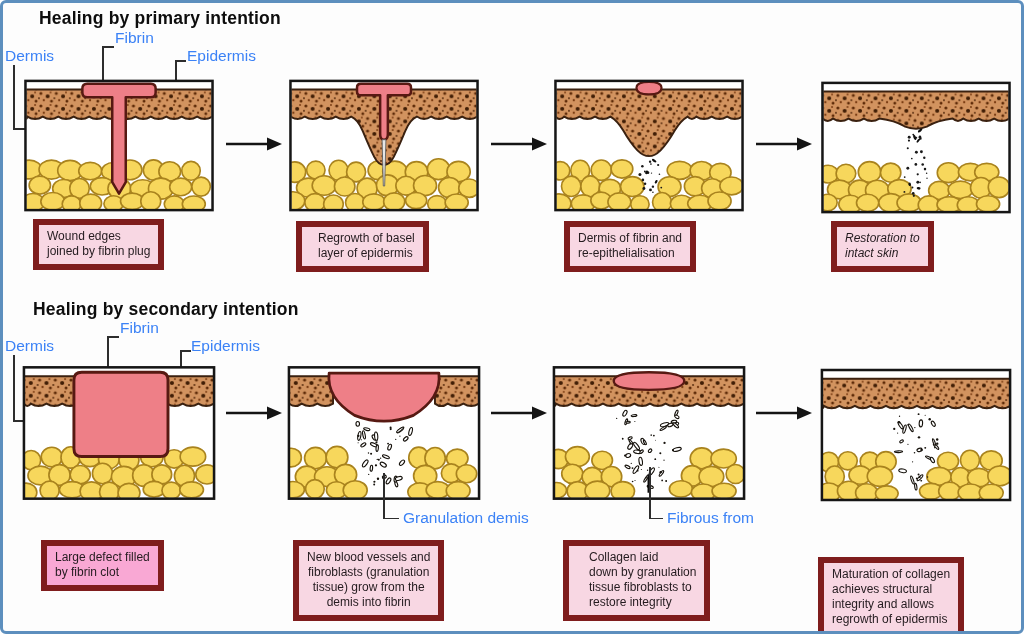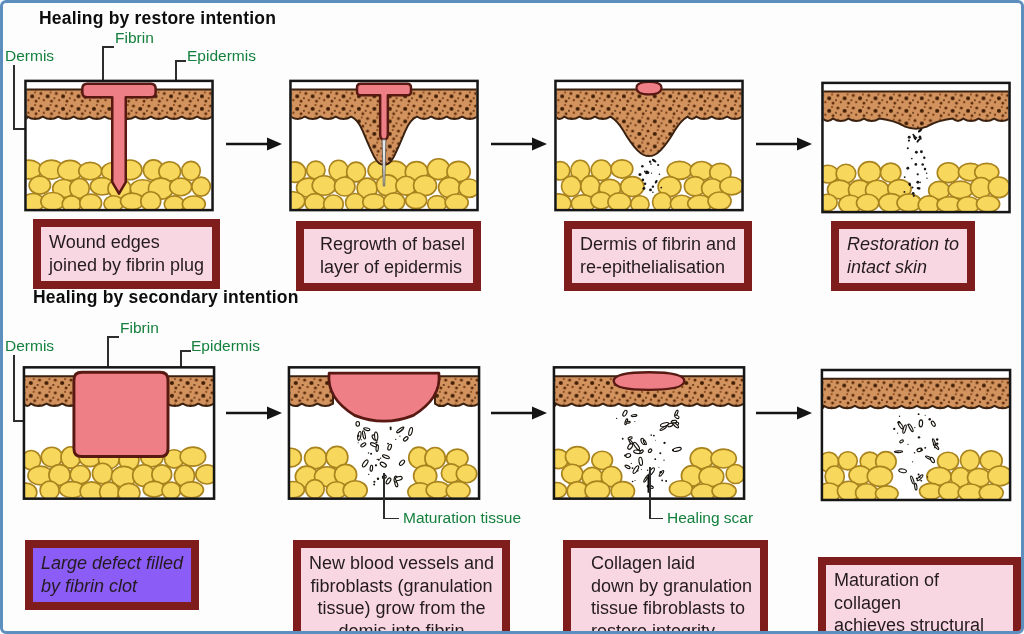--- a/index.html
+++ b/index.html
@@ -7,27 +7,27 @@
     position:relative;
     width:1024px;height:634px;
     box-sizing:border-box;
     background:#fdfdfd;
     border:3px solid #5d8fbe;
     border-radius:6px;
     overflow:hidden;
     font-family:"Liberation Sans", sans-serif;
   }
   .rowtitle{position:absolute;font-size:17.5px;font-weight:700;color:#0d0d0d;letter-spacing:.2px;}
-  .anat{position:absolute;font-size:15.5px;color:#15803d;}
+  .anat{position:absolute;font-size:15.5px;color:#3b82f6;}
   .caption{
     position:absolute;
     background:#f8d7e3;
-    border:8px solid #7f1d1d;
+    border:6px solid #7f1d1d;
     padding:4px 8px 5px;
-    font-size:18px;line-height:1.25;
+    font-size:12px;line-height:1.25;
     color:#241b1f;white-space:pre-line;
   }
   .ln{position:absolute;background:#2d2d2d;}
   .panel{position:absolute;}
   .arrow{position:absolute;}
 </style>
 </head>
 <body>
 
 <svg width="0" height="0" style="position:absolute" aria-hidden="true">
@@ -39,21 +39,21 @@
       <circle cx="6" cy="10" r="1.2" fill="#7a3c12"></circle>
       <circle cx="14" cy="11" r="1.5" fill="#5d2a08"></circle>
       <circle cx="13" cy="2" r="1.0" fill="#7a3c12"></circle>
       <circle cx="1" cy="8" r="0.9" fill="#4a2206"></circle>
     </pattern>
   </defs>
 </svg>
 
 <div class="frame" style="border-color: rgb(93, 143, 190);">
 
-  <div class="rowtitle" style="left:36px;top:5px">Healing by restore intention</div>
+  <div class="rowtitle" style="left:36px;top:5px">Healing by primary intention</div>
 
   <span class="anat" style="left:2px;top:44px">Dermis</span>
   <span class="anat" style="left:112px;top:26px">Fibrin</span>
   <span class="anat" style="left:184px;top:44px">Epidermis</span>
 
   <div class="ln" style="left:10px;top:62px;width:1.5px;height:64px"></div>
   <div class="ln" style="left:10px;top:125px;width:64px;height:1.5px"></div>
   <div class="ln" style="left:99px;top:43px;width:12px;height:1.5px"></div>
   <div class="ln" style="left:99px;top:43px;width:1.5px;height:49px"></div>
   <div class="ln" style="left:172px;top:57px;width:11px;height:1.5px"></div>
@@ -271,21 +271,21 @@
 
   <div class="caption" style="left: 30px; top: 216px; background: rgb(248, 215, 227);">Wound edges
 joined by fibrin plug</div>
   <div class="caption" style="left: 293px; top: 218px; background: rgb(248, 215, 227); padding-left: 16px;">Regrowth of basel
 layer of epidermis</div>
   <div class="caption" style="left: 561px; top: 218px; background: rgb(248, 215, 227);">Dermis of fibrin and
 re-epithelialisation</div>
   <div class="caption" style="left: 828px; top: 218px; background: rgb(248, 215, 227); font-style: italic;">Restoration to
 intact skin</div>
 
-  <div class="rowtitle" style="left:30px;top:284px">Healing by secondary intention</div>
+  <div class="rowtitle" style="left:30px;top:296px">Healing by secondary intention</div>
 
   <span class="anat" style="left:2px;top:334px">Dermis</span>
   <span class="anat" style="left:117px;top:316px">Fibrin</span>
   <span class="anat" style="left:188px;top:334px">Epidermis</span>
 
   <div class="ln" style="left:10px;top:352px;width:1.5px;height:66px"></div>
   <div class="ln" style="left:10px;top:417px;width:64px;height:1.5px"></div>
   <div class="ln" style="left:104px;top:333px;width:12px;height:1.5px"></div>
   <div class="ln" style="left:104px;top:333px;width:1.5px;height:61px"></div>
   <div class="ln" style="left:177px;top:347px;width:11px;height:1.5px"></div>
@@ -572,27 +572,27 @@
       <line x1="1" y1="9" x2="42" y2="9" stroke="#141414" stroke-width="2.6"></line>
       <polygon points="42,2.5 57,9 42,15.5" fill="#141414"></polygon>
     </svg>
   <svg class="arrow" style="left:752px;top:401px" width="58" height="18" viewBox="0 0 58 18">
       <line x1="1" y1="9" x2="42" y2="9" stroke="#141414" stroke-width="2.6"></line>
       <polygon points="42,2.5 57,9 42,15.5" fill="#141414"></polygon>
     </svg>
 
   <div class="ln" style="left:380px;top:470px;width:1.5px;height:46px"></div>
   <div class="ln" style="left:380px;top:514.5px;width:16px;height:1.5px"></div>
-  <span class="anat" style="left:400px;top:506px">Maturation tissue</span>
+  <span class="anat" style="left:400px;top:506px">Granulation demis</span>
 
   <div class="ln" style="left:646px;top:464px;width:1.5px;height:52px"></div>
   <div class="ln" style="left:646px;top:514.5px;width:14px;height:1.5px"></div>
-  <span class="anat" style="left:664px;top:506px">Healing scar</span>
-
-  <div class="caption" style="left: 22px; top: 537px; background: #8b5cf6; font-style: italic;">Large defect filled
+  <span class="anat" style="left:664px;top:506px">Fibrous from</span>
+
+  <div class="caption" style="left: 38px; top: 537px; background: #f9a8d4;">Large defect filled
 by fibrin clot</div>
   <div class="caption" style="left: 290px; top: 537px; background: rgb(248, 215, 227); text-align: center;">New blood vessels and
 fibroblasts (granulation
 tissue) grow from the
 demis into fibrin</div>
   <div class="caption" style="left: 560px; top: 537px; background: rgb(248, 215, 227); padding-left: 20px;">Collagen laid
 down by granulation
 tissue fibroblasts to
 restore integrity</div>
   <div class="caption" style="left: 815px; top: 554px; background: rgb(248, 215, 227);">Maturation of collagen

